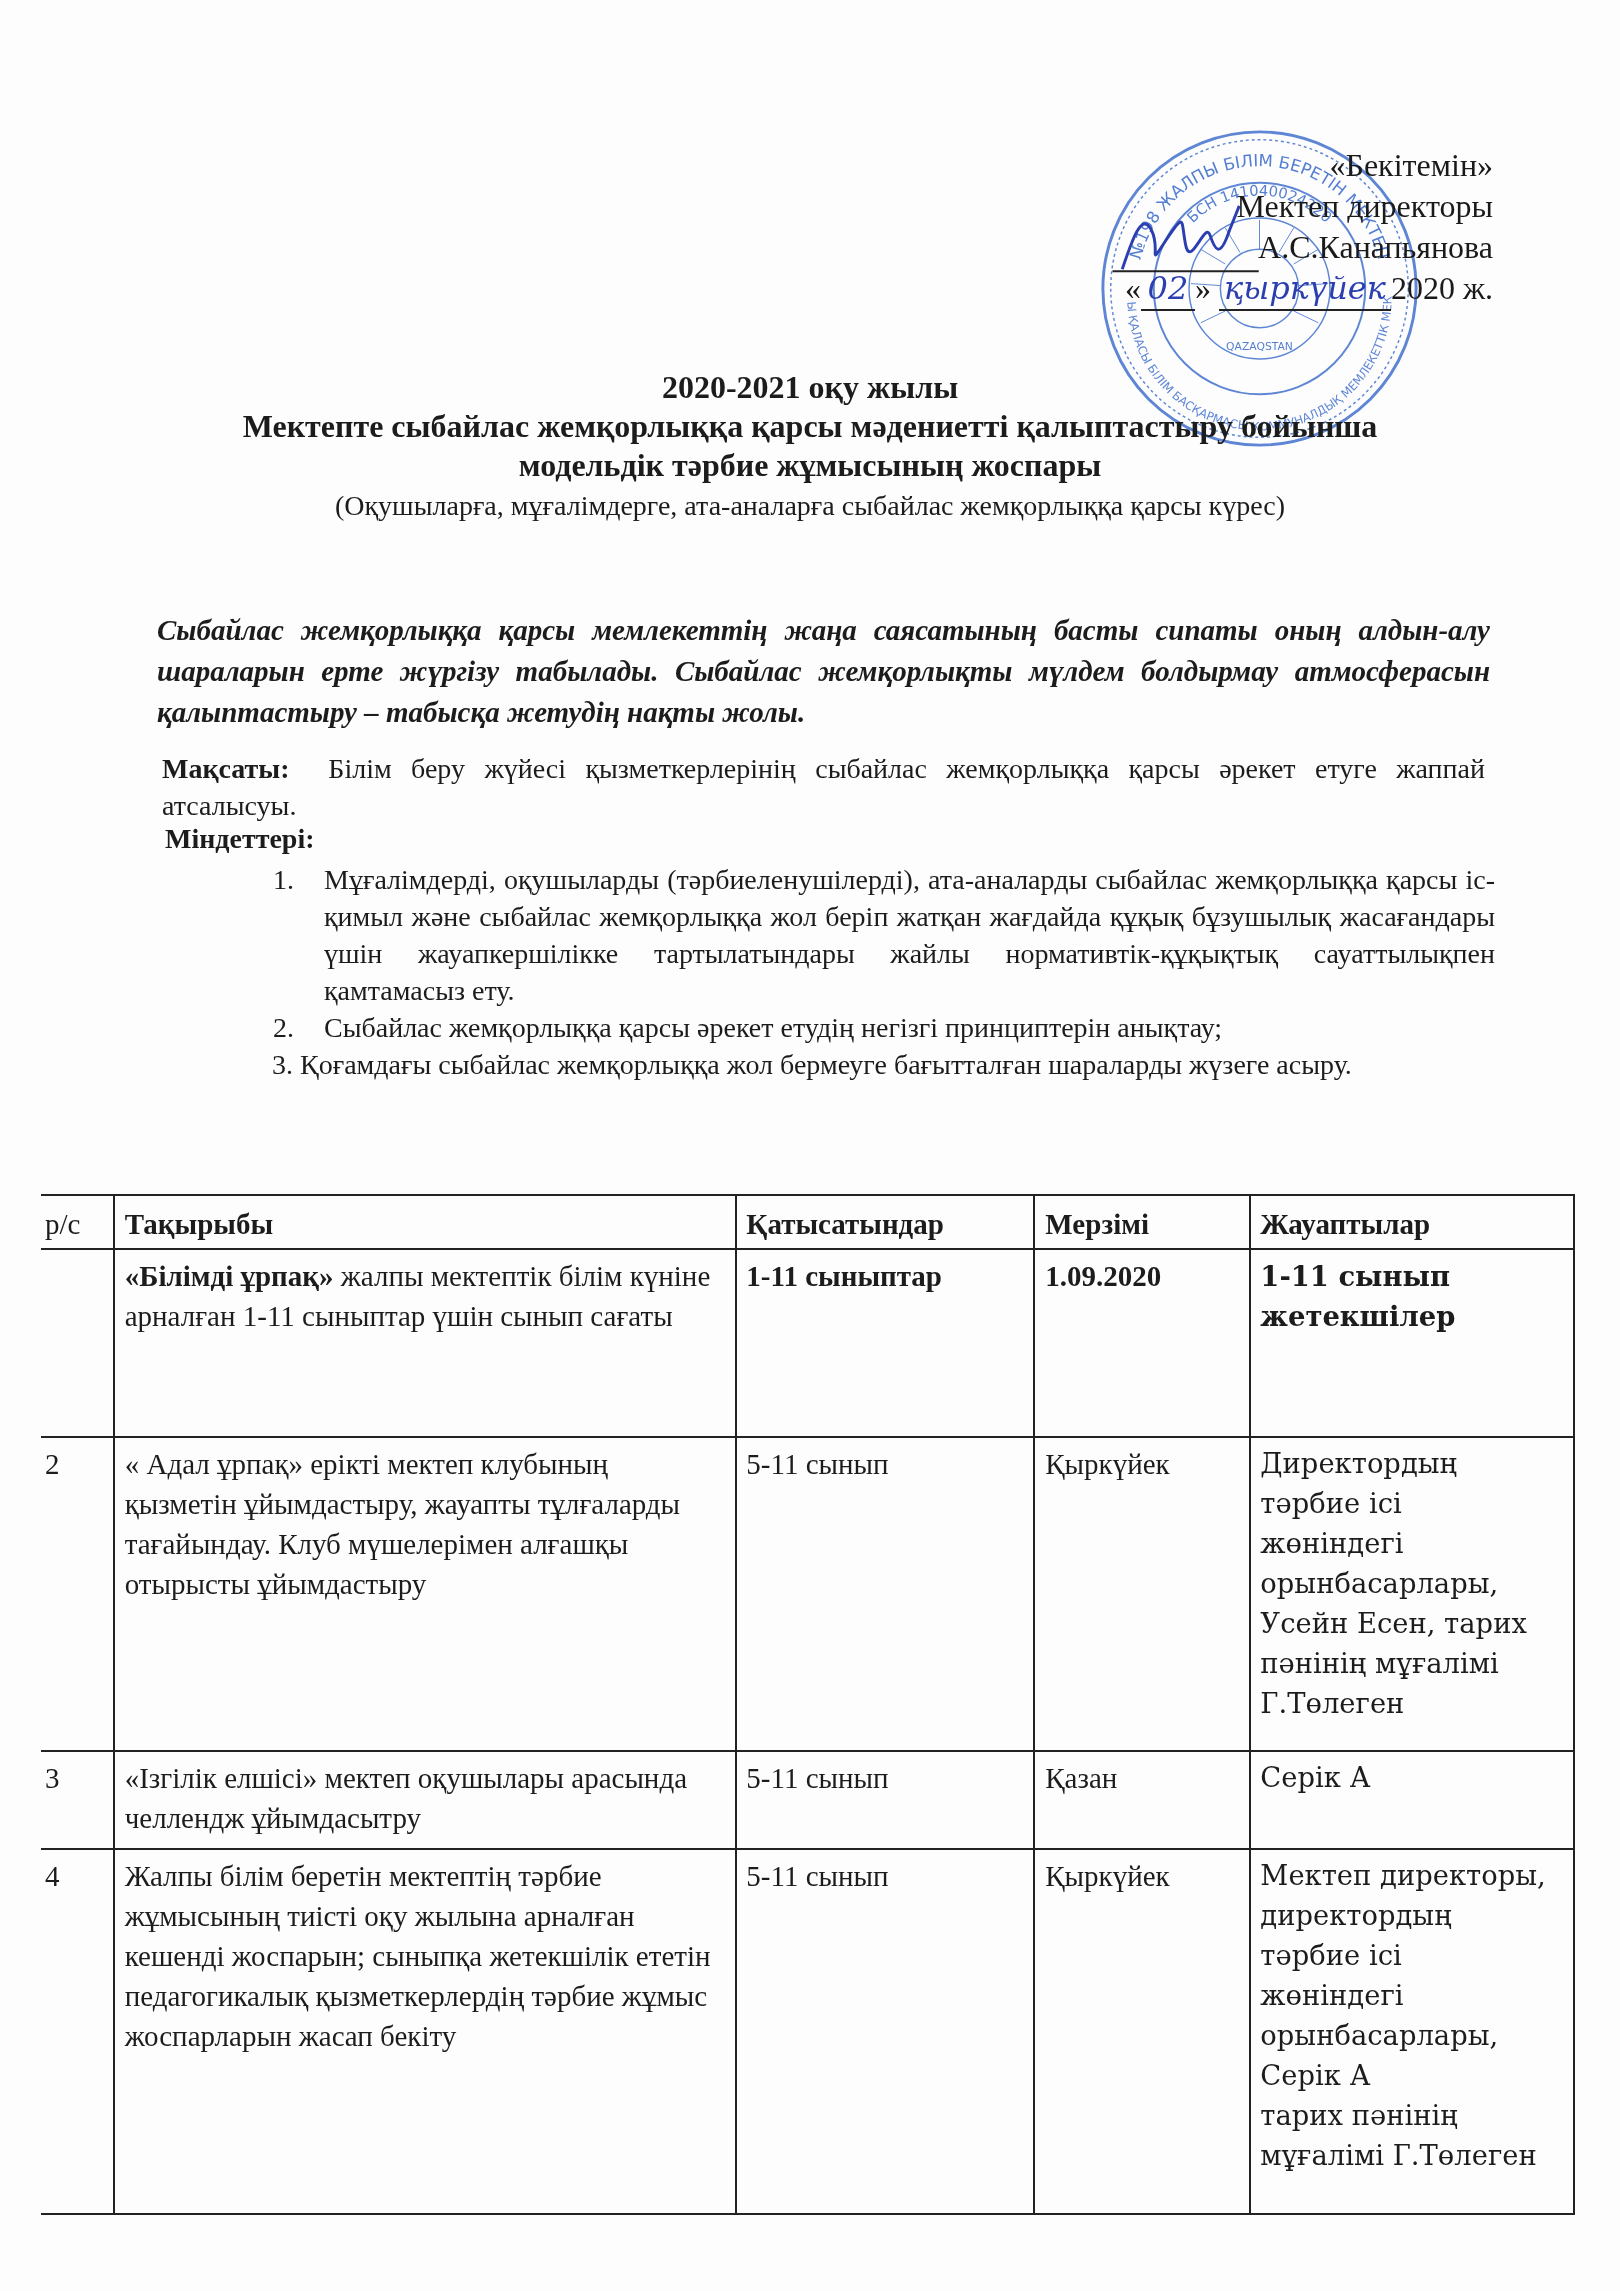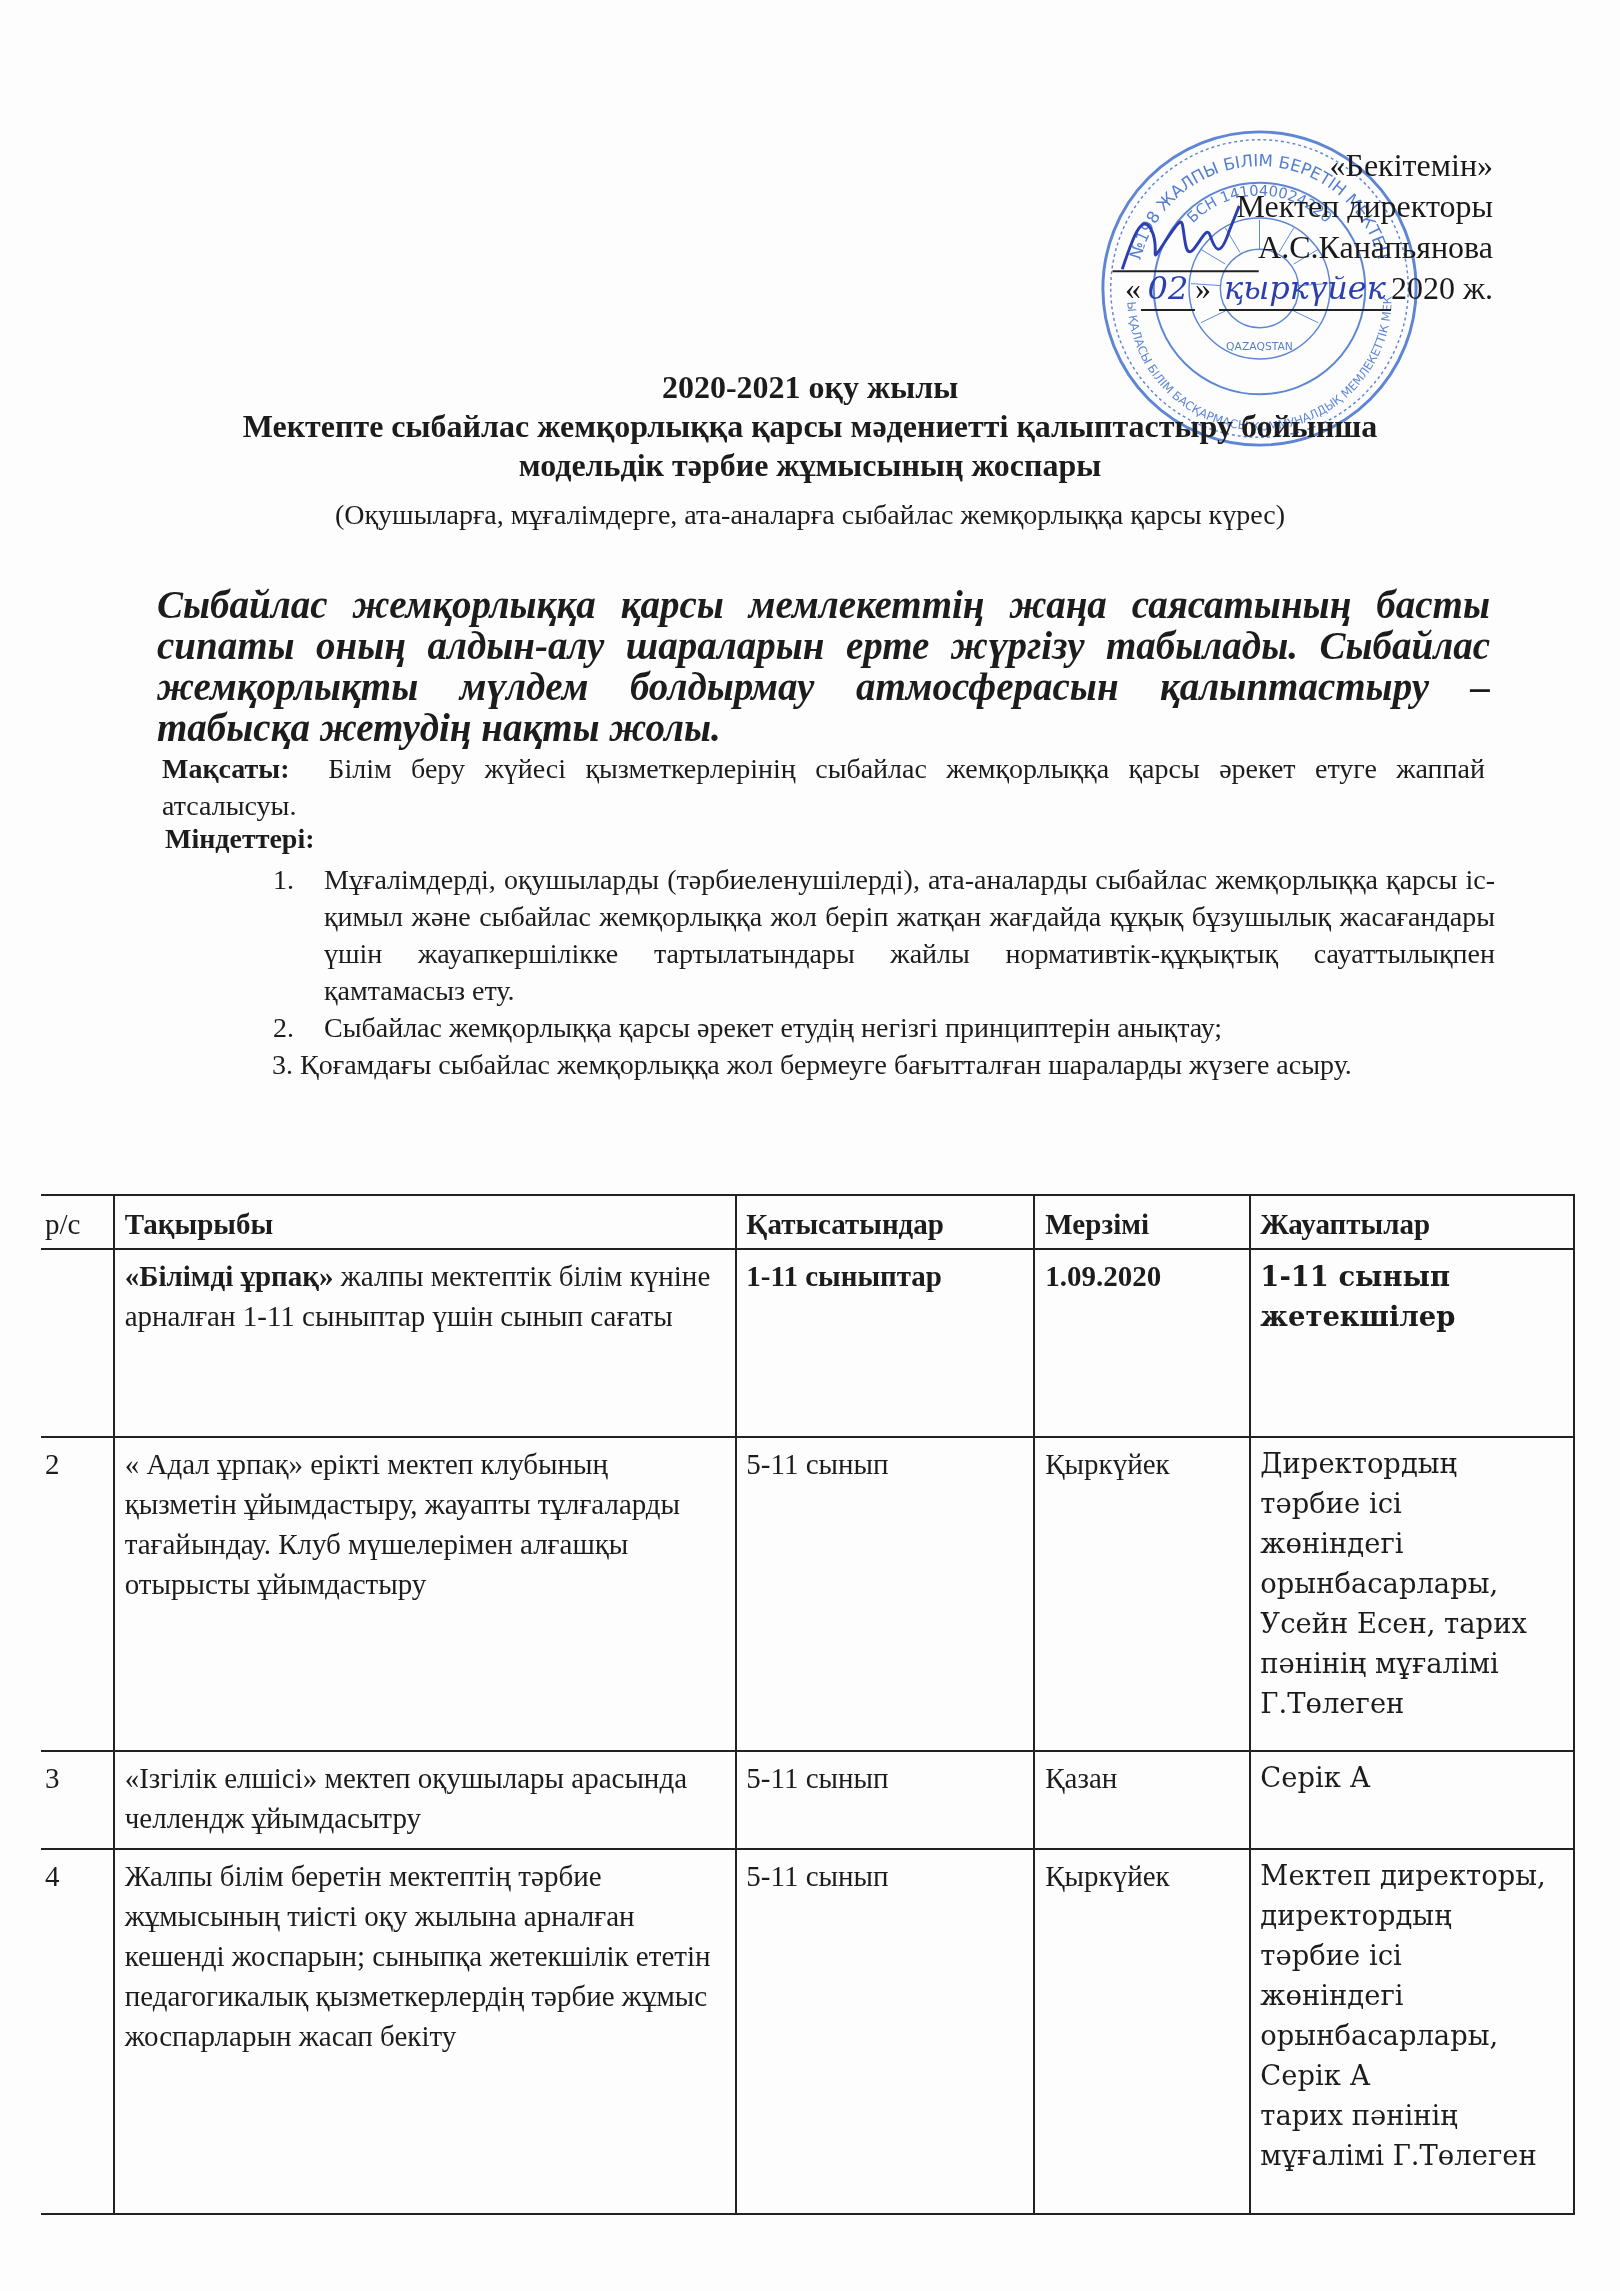--- a/index.html
+++ b/index.html
@@ -18,25 +18,25 @@
     position: absolute; right: 127px; top: 145px; text-align: right;
     font-size: 32px; line-height: 41px; color: #1a1a1a;
   }
   .approve .line { display: block; }
   .approve .date .u { display: inline-block; border-bottom: 2px solid #222; color: #2b3fb0; font-style: italic; font-family: "DejaVu Serif", serif; }
   .signature { position: absolute; left: 1112px; top: 201px; width: 157px; height: 78px; }
 
   
   .titles { position: absolute; left: 0; right: 0; top: 368px; text-align: center; }
   .titles .h { font-weight: bold; font-size: 32px; line-height: 39px; }
-  .titles .sub { font-size: 28px; line-height: 37px; margin-top: 11px; }
+  .titles .sub { font-size: 28px; line-height: 37px; margin-top: 2px; }
 
   .lead {
-    position: absolute; left: 157px; width: 1333px; top: 584px;
-    font-style: italic; font-weight: bold; font-size: 39px; line-height: 41px; text-align: justify; text-align-last: left;
+    position: absolute; left: 157px; width: 1333px; top: 610px;
+    font-style: italic; font-weight: bold; font-size: 29px; line-height: 41px; text-align: justify; text-align-last: left;
   }
 
   .goal { position: absolute; left: 162px; width: 1323px; top: 750px; font-size: 28px; line-height: 37px; text-align: justify; }
   .goal b { font-weight: bold; }
   .tasks-label { position: absolute; left: 165px; top: 823px; font-size: 28px; font-weight: bold; }
   .tasks { position: absolute; left: 157px; width: 1338px; top: 861px; font-size: 28px; line-height: 37px; }
   .task { position: relative; text-align: justify; }
   .task .num { position: absolute; left: 116px; }
   .task.t1 { padding-left: 167px; }
   .task.t2 { padding-left: 167px; }

